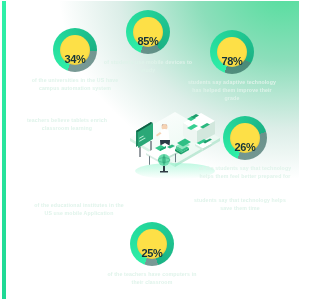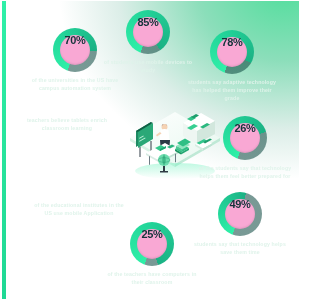--- a/index.html
+++ b/index.html
@@ -52,23 +52,23 @@
     border-radius:50%;
   }
   .donut .ring{
     position:absolute;inset:0;
     border-radius:50%;
   }
   .donut .hole{
     position:absolute;
     left:7px;top:7px;right:7px;bottom:7px;
     border-radius:50%;
-    background:#f9a8d4;
+    background:#fde047;
     box-shadow:inset 0 -1px 2px rgba(0,0,0,0.10);
-    display:flex;align-items:flex-start;justify-content:center;
+    display:flex;align-items:flex-end;justify-content:center;
   }
   .donut .val{
     font-size:11px;
     font-weight:bold;
     color:#14333a;
     letter-spacing:-0.3px;
     line-height:1;
   }
   .caption{
     margin-top:4px;
@@ -174,21 +174,21 @@
     </div>
   </div>
 
   <div class="bottom-rule"></div>
 
   <div id="stats-layer">
       <div class="stat" style="left: 75px; top: 28px;">
         <div class="donut">
           <div class="ring" style="background: conic-gradient(from 200deg, rgb(47, 240, 168) 0deg, rgb(35, 214, 154) 113.4deg, rgb(27, 177, 132) 252deg, rgba(10, 70, 62, 0.55) 252deg, rgba(10, 70, 62, 0.55) 360deg);"></div>
           <div class="hole">
-            <span class="val">70%</span>
+            <span class="val">34%</span>
           </div>
         </div>
         <div class="caption">of the universities in the US have campus automation system</div>
       </div>
       <div class="stat" style="left: 148px; top: 10px;">
         <div class="donut">
           <div class="ring" style="background: conic-gradient(from 200deg, rgb(47, 240, 168) 0deg, rgb(35, 214, 154) 137.7deg, rgb(27, 177, 132) 306deg, rgba(10, 70, 62, 0.55) 306deg, rgba(10, 70, 62, 0.55) 360deg);"></div>
           <div class="hole">
             <span class="val">85%</span>
           </div>
@@ -222,23 +222,17 @@
       <div class="stat" style="left: 152px; top: 222px;">
         <div class="donut">
           <div class="ring" style="background: conic-gradient(from 200deg, rgb(47, 240, 168) 0deg, rgb(35, 214, 154) 145.8deg, rgb(27, 177, 132) 324deg, rgba(10, 70, 62, 0.55) 324deg, rgba(10, 70, 62, 0.55) 360deg);"></div>
           <div class="hole">
             <span class="val">25%</span>
           </div>
         </div>
         <div class="caption">of the teachers have computers in their classroom</div>
       </div>
       <div class="stat" style="left: 240px; top: 192px;">
-        <div class="donut">
-          <div class="ring" style="background: conic-gradient(from 200deg, rgb(47, 240, 168) 0deg, rgb(35, 214, 154) 79.38deg, rgb(27, 177, 132) 176.4deg, rgba(10, 70, 62, 0.55) 176.4deg, rgba(10, 70, 62, 0.55) 360deg);"></div>
-          <div class="hole">
-            <span class="val">49%</span>
-          </div>
-        </div>
         <div class="caption">students say that technology helps save them time</div>
       </div>
     </div>
 
 </div>
 
 </body></html>

